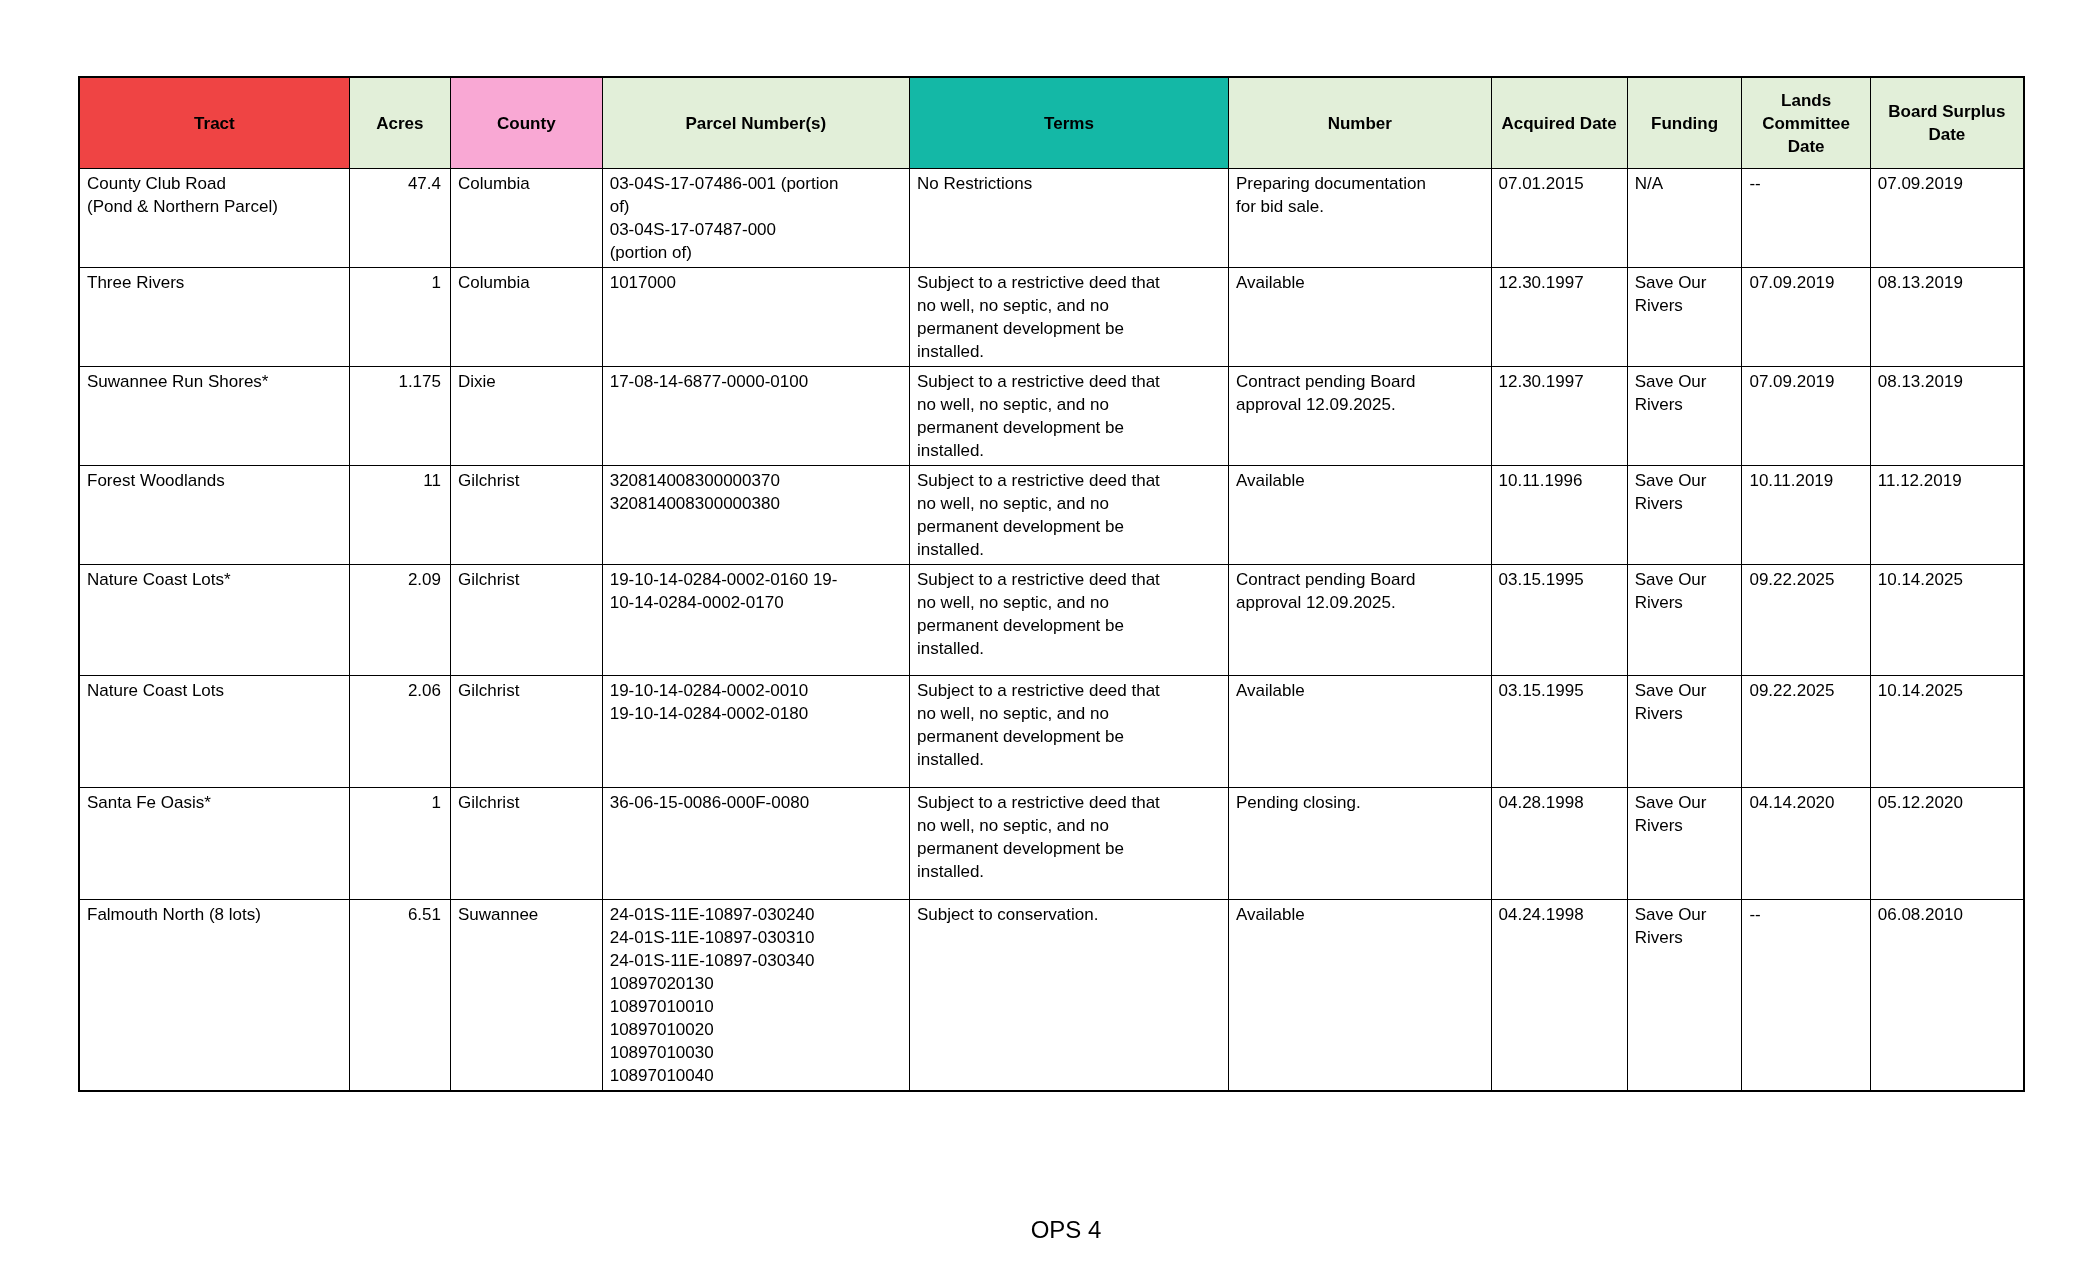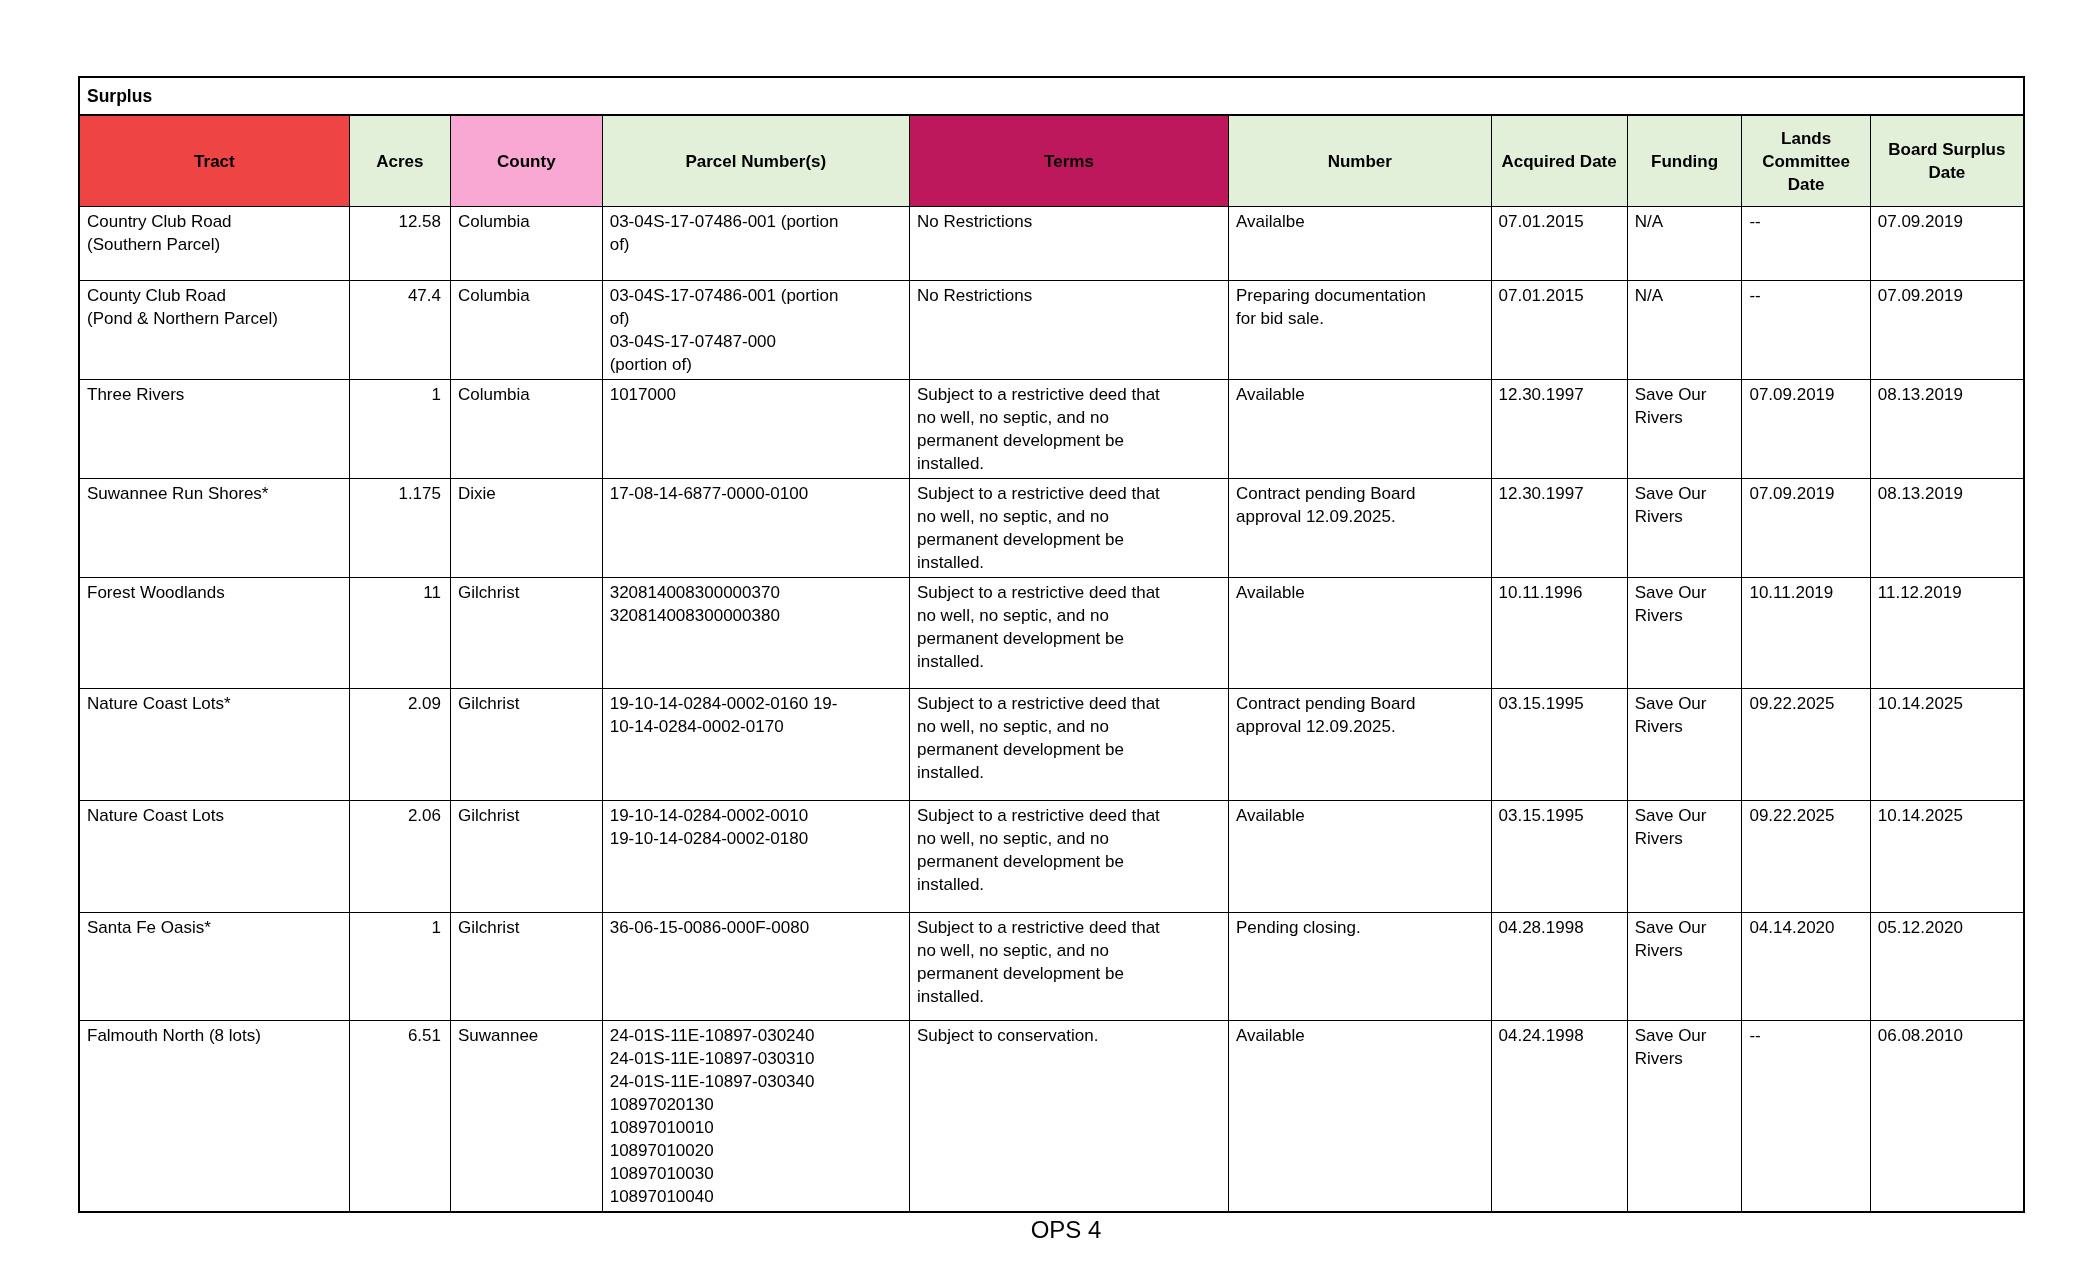--- a/index.html
+++ b/index.html
@@ -76,51 +76,34 @@
       <col style="width:7.8%">
     <col style="width:15.8%">
       <col style="width:16.4%">
       <col style="width:13.5%">
     <col style="width:7.0%">
       <col style="width:5.9%">
       <col style="width:6.6%">
     <col style="width:7.9%">
   </colgroup>
   <thead>
-    <tr class="title-row">
-      <td colspan="10">Surplus</td>
-    </tr>
     <tr class="header-row">
       <th style="background: #ef4444;">Tract</th>
       <th style="background: rgb(226, 239, 217);">Acres</th>
       <th style="background: #f9a8d4;">County</th>
       <th style="background: rgb(226, 239, 217);">Parcel Number(s)</th>
-      <th style="background: #be185d;">Terms</th>
+      <th style="background: #14b8a6;">Terms</th>
       <th style="background: rgb(226, 239, 217);">Number</th>
       <th style="background: rgb(226, 239, 217);">Acquired Date</th>
       <th style="background: rgb(226, 239, 217);">Funding</th>
       <th style="background: rgb(226, 239, 217);">Lands Committee Date</th>
       <th style="background: rgb(226, 239, 217);">Board Surplus Date</th>
     </tr>
   </thead>
   <tbody>
-    <tr>
-      <td>Country Club Road
-(Southern Parcel)</td>
-      <td>12.58</td>
-      <td>Columbia</td>
-      <td>03-04S-17-07486-001 (portion
-of)</td>
-      <td>No Restrictions</td>
-      <td>Availalbe</td>
-      <td>07.01.2015</td>
-      <td>N/A</td>
-      <td>--</td>
-      <td>07.09.2019</td>
-    </tr>
     <tr>
       <td>County Club Road
 (Pond &amp; Northern Parcel)</td>
       <td>47.4</td>
       <td>Columbia</td>
       <td>03-04S-17-07486-001 (portion
 of)
 03-04S-17-07487-000
 (portion of)</td>
       <td>No Restrictions</td>

